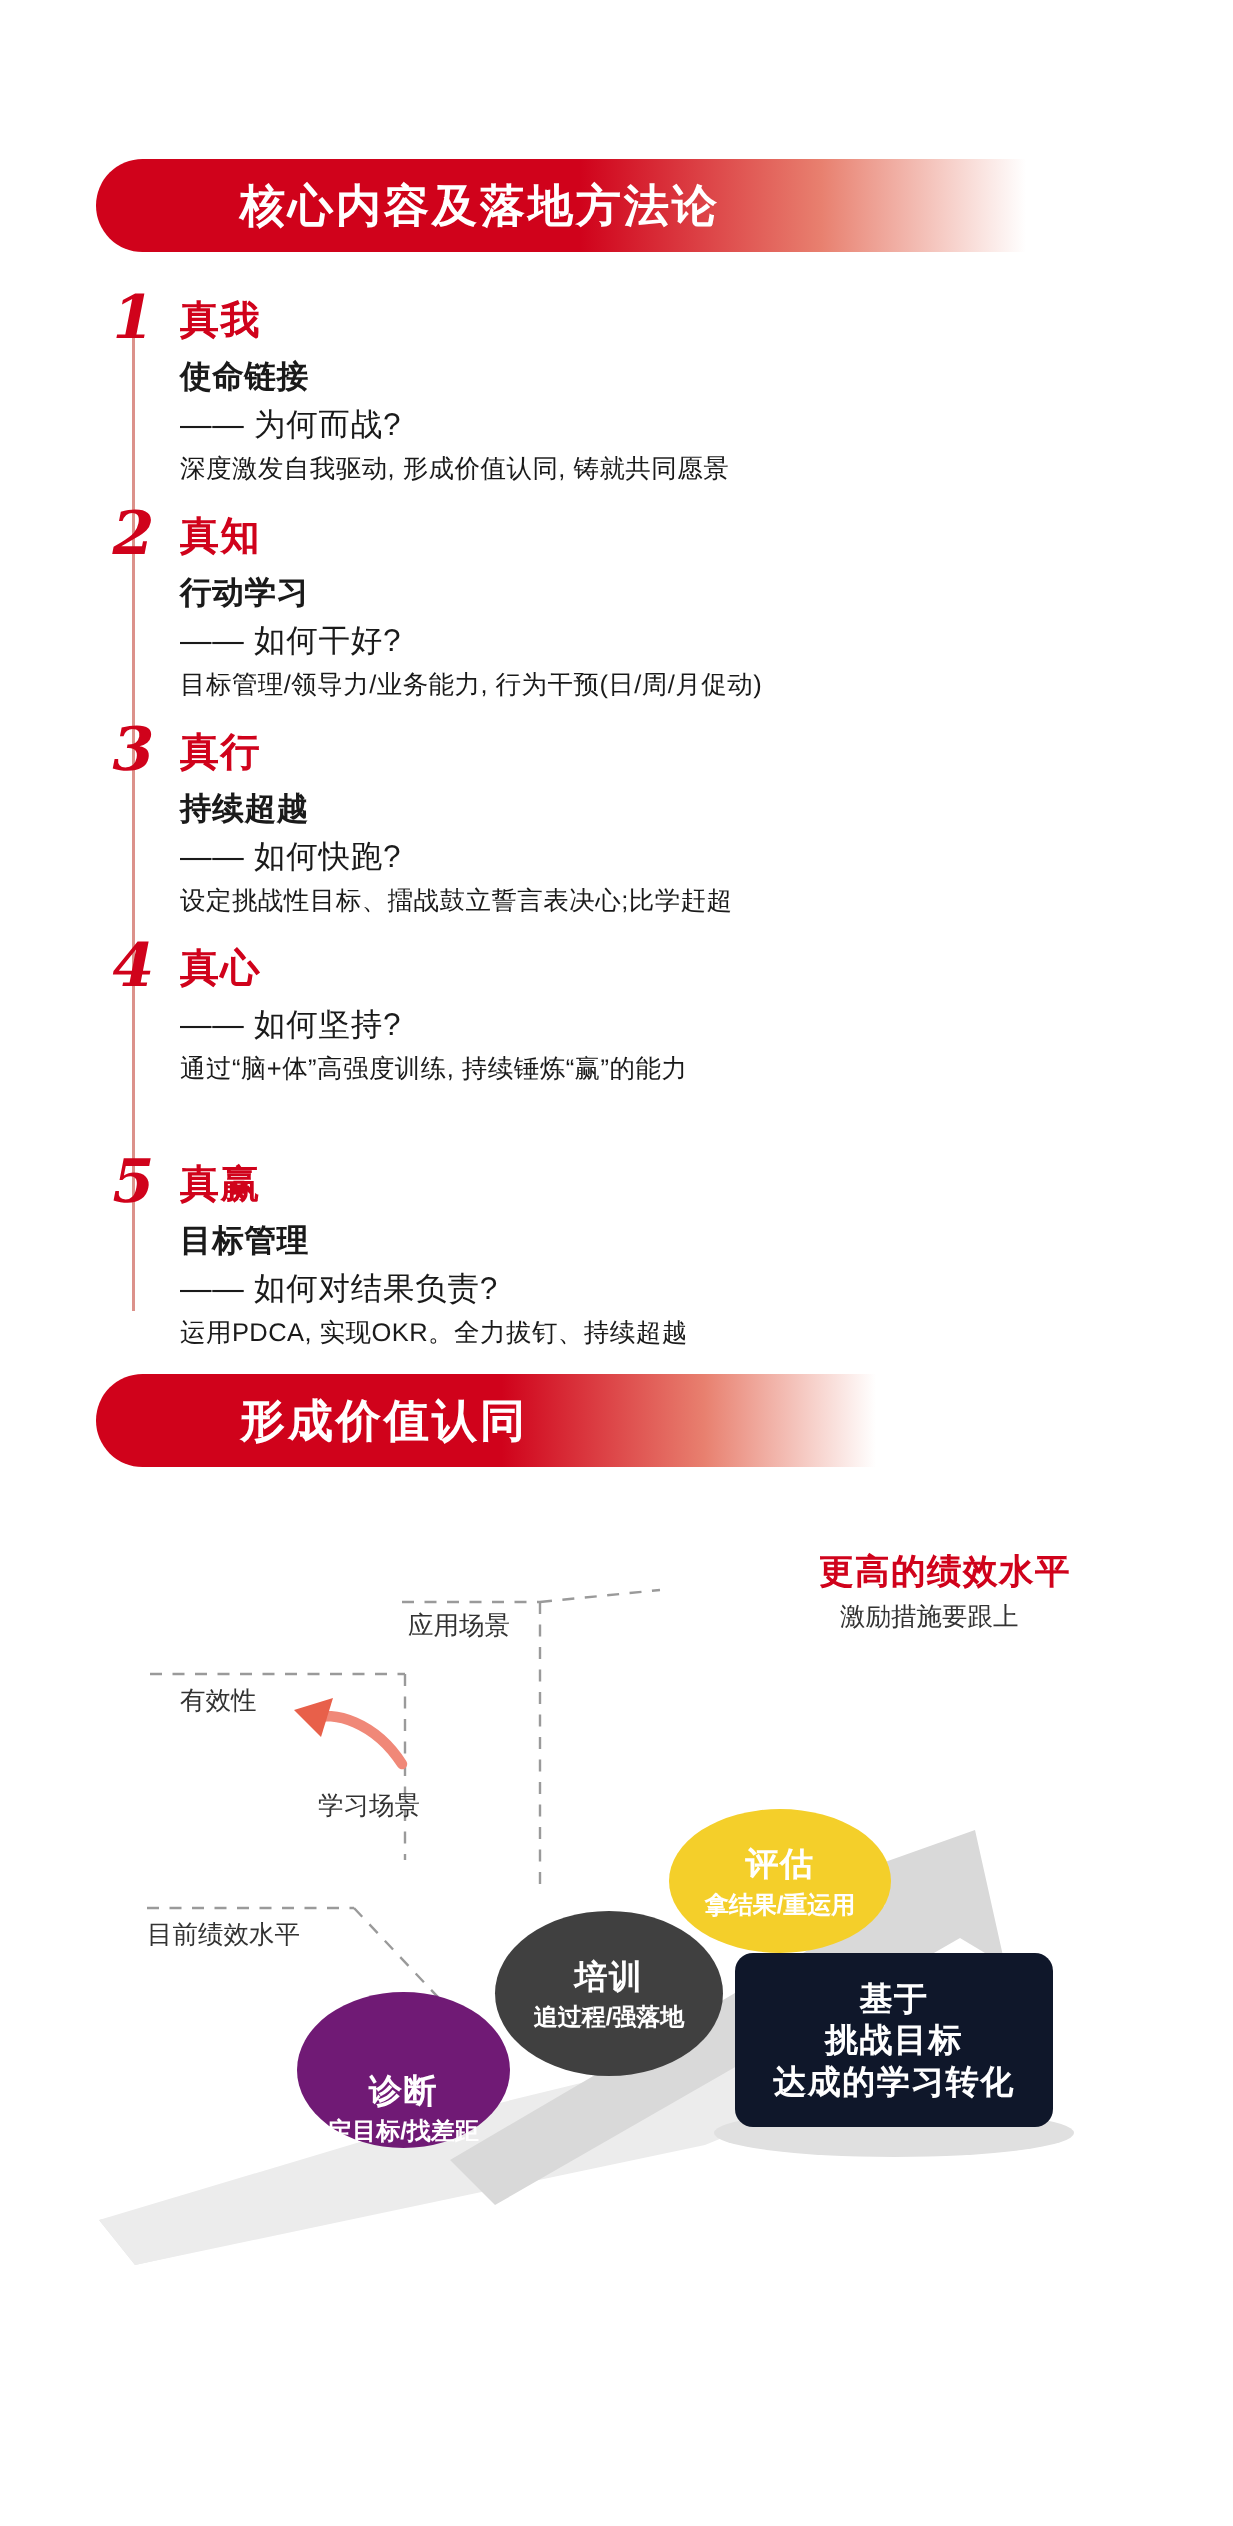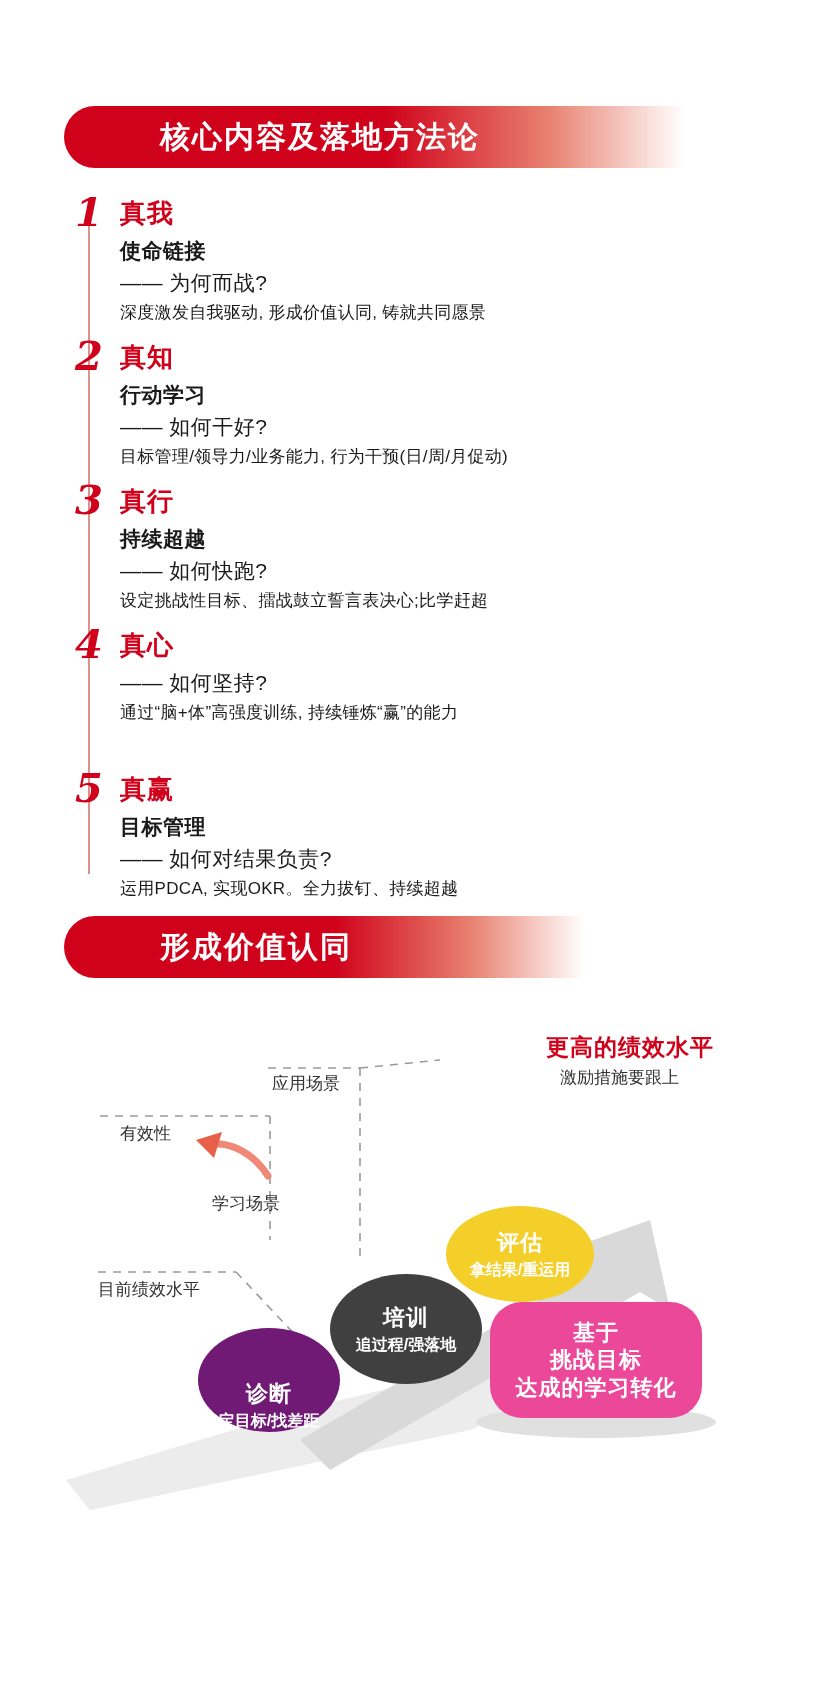--- a/index.html
+++ b/index.html
@@ -162,22 +162,22 @@
   }
   #bub-assess {
     left: 446px; top: 196px; width: 148px; height: 96px;
     background: #f4cf2a;
   }
   #bub-assess .b-title, #bub-assess .b-sub { color: #ffffff; }
 
   #panel-gray {
     position: absolute;
     left: 490px; top: 292px; width: 212px; height: 116px;
-    background: #ec4899;
-    border-radius: 32px;
+    background: #0f172a;
+    border-radius: 12px;
     display: flex;
     align-items: center;
     justify-content: center;
     text-align: center;
     color: #ffffff;
     font-size: 22px;
     font-weight: bold;
     line-height: 1.25;
     letter-spacing: 1px;
   }

